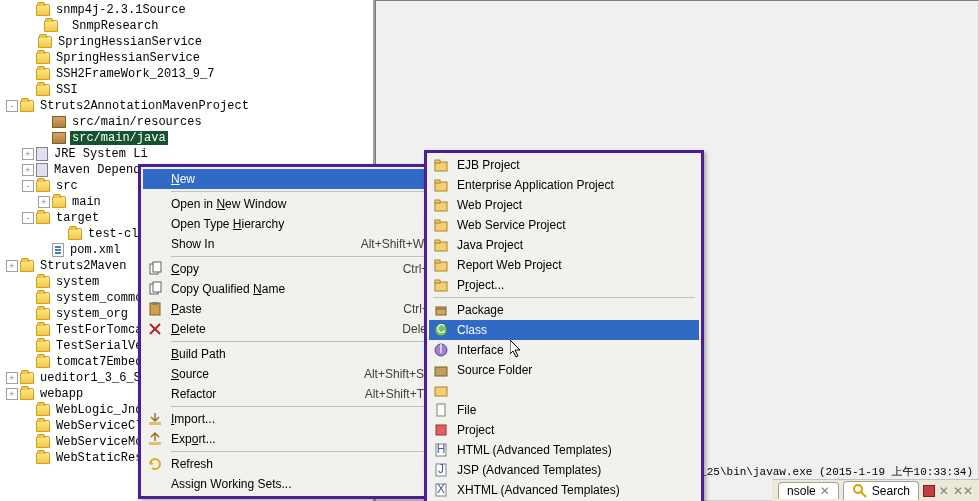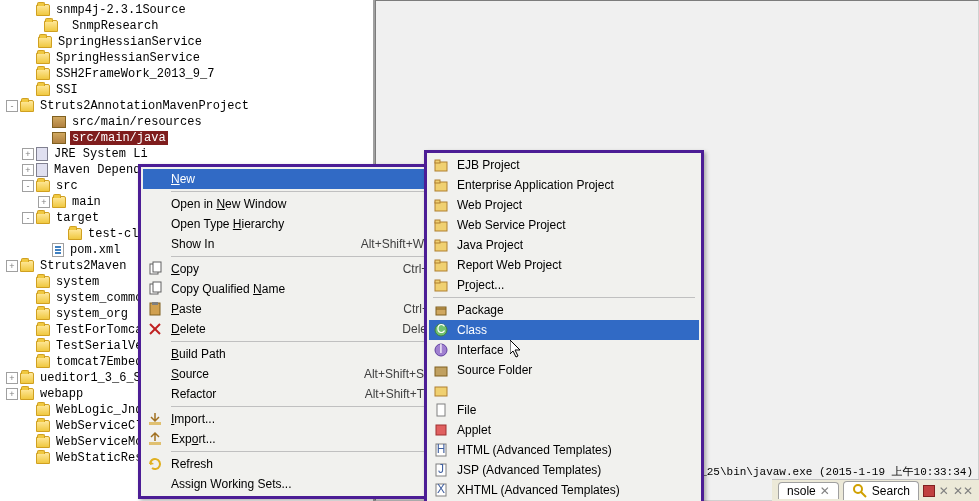--- a/index.html
+++ b/index.html
@@ -1,21 +1,21 @@
 <!DOCTYPE html>
 <html><head>
 <meta charset="utf-8">
 <style>
 * { margin: 0; padding: 0; box-sizing: border-box; font-family: Tahoma, sans-serif; font-size: 12px; }
 body { background: #fff; width: 979px; height: 501px; overflow: hidden; position: relative; }
 .main { display: flex; height: 100%; }
 .tree-panel { width: 375px; border-right: 2px solid #a0a0a0; background: #fff; overflow: hidden; }
 .tree { padding: 2px 0; }
 .tree-row { display: flex; align-items: center; height: 16px; padding-left: 4px; white-space: nowrap; }
-.tree-row.selected .label { background: #7f1d1d; color: #fff; }
+.tree-row.selected .label { background: #14532d; color: #fff; }
 .expander { width: 12px; height: 12px; display: inline-flex; align-items: center; justify-content: center; font-size: 9px; color: #808080; border: 1px solid #a0a0a0; margin-right: 2px; line-height: 1; }
 .expander.none { border: none; }
 .folder-icon { width: 14px; height: 12px; background: linear-gradient(#ffe89c, #f0c840); border: 1px solid #d0a020; border-radius: 2px 2px 0 0; margin-right: 4px; display: inline-block; position: relative; }
 .folder-icon.closed::before { content: ''; position: absolute; top: -3px; left: 0; width: 6px; height: 3px; background: #f0c840; border: 1px solid #d0a020; border-bottom: none; border-radius: 2px 2px 0 0; }
 .jar-icon { width: 12px; height: 14px; background: #e0e0f0; border: 1px solid #808090; margin-right: 4px; display: inline-block; }
 .xml-icon { width: 12px; height: 14px; background: #fff; border: 1px solid #a0a0a0; margin-right: 4px; display: inline-block; position: relative; }
 .xml-icon::after { content: ''; position: absolute; top: 2px; left: 2px; width: 6px; height: 2px; background: #4080c0; box-shadow: 0 3px 0 #4080c0, 0 6px 0 #4080c0; }
 .src-icon { width: 14px; height: 12px; background: linear-gradient(#d0a860, #b08040); border: 1px solid #806020; margin-right: 4px; display: inline-block; }
 .label { padding: 0 2px; color: #000; font-family: 'Courier New', monospace; }
 .editor-area { flex: 1; background: #f0f0f0; border: 1px inset #d0d0d0; }
@@ -425,21 +425,21 @@
         </svg>
       </span>
       <span class="menu-label">File</span>
     </div>
     <div class="menu-row">
       <span class="menu-icon">
         <svg class="icon-svg" viewBox="0 0 16 16">
           <rect x="3" y="3" width="10" height="10" fill="#e06060" stroke="#a03030"></rect>
         </svg>
       </span>
-      <span class="menu-label">Applet</span>
+      <span class="menu-label">Project</span>
     </div>
     <div class="menu-row">
       <span class="menu-icon">
         <svg class="icon-svg" viewBox="0 0 16 16">
           <rect x="3" y="2" width="10" height="12" fill="#fff" stroke="#808080"></rect>
           <text x="8" y="11" text-anchor="middle" font-size="6" fill="#4060a0">H</text>
         </svg>
       </span>
       <span class="menu-label">HTML (Advanced Templates)</span>
     </div>

